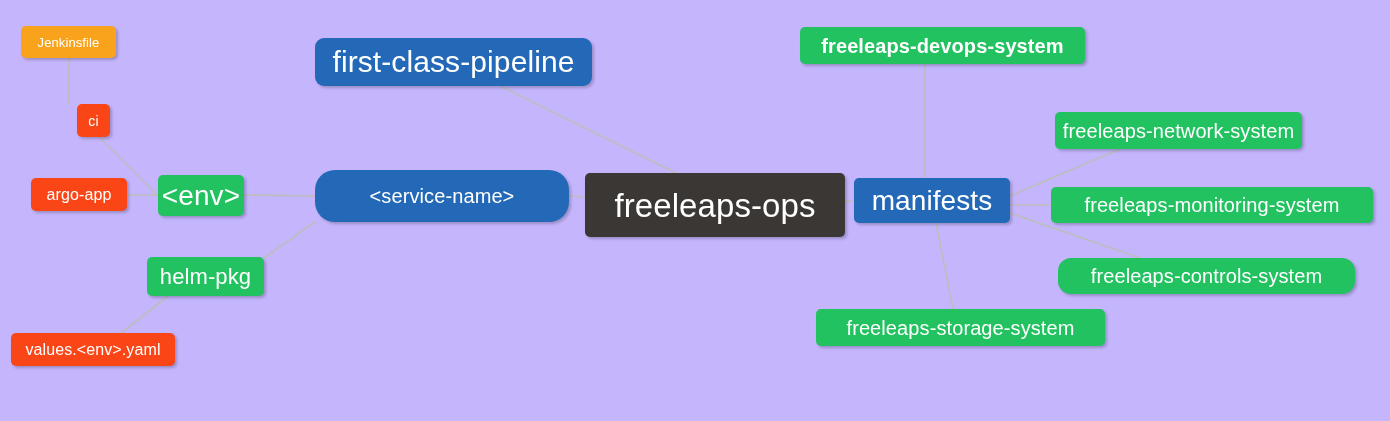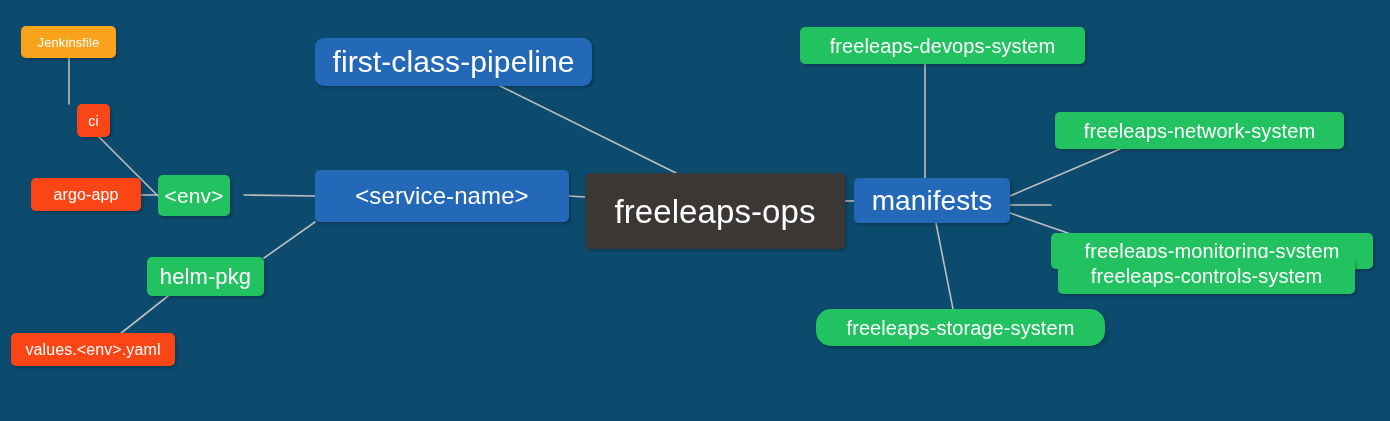--- a/index.html
+++ b/index.html
@@ -7,21 +7,21 @@
     padding: 0;
     background: #ffffff;
   }
   body {
     font-family: "Liberation Sans", sans-serif;
   }
   #canvas {
     position: relative;
     width: 1390px;
     height: 421px;
-    background: #0c4a6e;
+    background: #c4b5fd;
     overflow: hidden;
   }
   #edges {
     position: absolute;
     left: 0;
     top: 0;
     width: 1390px;
     height: 421px;
     pointer-events: none;
   }
@@ -63,53 +63,53 @@
       <line x1="1010" y1="213" x2="1140" y2="258" stroke="#bdbdbd" stroke-width="1.6" stroke-linecap="round"></line>
       <line x1="936" y1="223" x2="953" y2="309" stroke="#bdbdbd" stroke-width="1.6" stroke-linecap="round"></line>
     </svg>
   <div id="node-layer">
       <div class="node" style="left: 21px; top: 26px; width: 95px; height: 32px; background: rgb(249, 163, 28); font-size: 13px;">
         <span class="node-label">Jenkinsfile</span>
       </div>
       <div class="node" style="left: 53px; top: 104px; width: 33px; height: 33px; background: rgb(250, 70, 22); font-size: 14px; margin-left: 24px;">
         <span class="node-label">ci</span>
       </div>
-      <div class="node" style="left: 31px; top: 178px; width: 110px; height: 33px; background: rgb(250, 70, 22); font-size: 16px;">
+      <div class="node" style="left: 31px; top: 178px; width: 96px; height: 33px; background: rgb(250, 70, 22); font-size: 16px;">
         <span class="node-label">argo-app</span>
       </div>
-      <div class="node" style="left: 158px; top: 175px; width: 72px; height: 41px; background: rgb(34, 194, 97); font-size: 21px;">
+      <div class="node" style="left: 158px; top: 175px; width: 86px; height: 41px; background: rgb(34, 194, 97); font-size: 28px;">
         <span class="node-label">&lt;env&gt;</span>
       </div>
       <div class="node" style="left: 147px; top: 257px; width: 117px; height: 39px; background: rgb(34, 194, 97); font-size: 22px;">
         <span class="node-label">helm-pkg</span>
       </div>
       <div class="node" style="left: 11px; top: 333px; width: 164px; height: 33px; background: rgb(250, 70, 22); font-size: 16px;">
         <span class="node-label">values.&lt;env&gt;.yaml</span>
       </div>
       <div class="node" style="left: 315px; top: 38px; width: 277px; height: 48px; background: rgb(35, 105, 183); font-size: 30px; border-radius: 9px;">
         <span class="node-label">first-class-pipeline</span>
       </div>
-      <div class="node" style="left: 315px; top: 170px; width: 254px; height: 52px; background: rgb(35, 105, 183); font-size: 24px;">
+      <div class="node" style="left: 315px; top: 170px; width: 254px; height: 52px; background: rgb(35, 105, 183); font-size: 20px; border-radius: 20px;">
         <span class="node-label">&lt;service-name&gt;</span>
       </div>
-      <div class="node" style="left: 585px; top: 173px; width: 260px; height: 76px; background: rgb(59, 55, 53); font-size: 33px;">
+      <div class="node" style="left: 585px; top: 173px; width: 260px; height: 64px; background: rgb(59, 55, 53); font-size: 33px;">
         <span class="node-label">freeleaps-ops</span>
       </div>
       <div class="node" style="left: 854px; top: 178px; width: 156px; height: 45px; background: rgb(35, 105, 183); font-size: 28px;">
         <span class="node-label">manifests</span>
       </div>
-      <div class="node" style="left: 800px; top: 27px; width: 285px; height: 37px; background: rgb(34, 194, 97); font-size: 20px;">
+      <div class="node" style="left: 800px; top: 27px; width: 285px; height: 37px; background: rgb(34, 194, 97); font-size: 20px; font-weight: bold;">
         <span class="node-label">freeleaps-devops-system</span>
       </div>
-      <div class="node" style="left: 1055px; top: 112px; width: 289px; height: 37px; background: rgb(34, 194, 97); font-size: 20px;">
+      <div class="node" style="left: 1055px; top: 112px; width: 247px; height: 37px; background: rgb(34, 194, 97); font-size: 20px;">
         <span class="node-label">freeleaps-network-system</span>
       </div>
-      <div class="node" style="left: 1051px; top: 187px; width: 322px; height: 36px; background: rgb(34, 194, 97); font-size: 20px; margin-top: 46px;">
+      <div class="node" style="left: 1051px; top: 187px; width: 322px; height: 36px; background: rgb(34, 194, 97); font-size: 20px;">
         <span class="node-label">freeleaps-monitoring-system</span>
       </div>
-      <div class="node" style="left: 1058px; top: 258px; width: 297px; height: 36px; background: rgb(34, 194, 97); font-size: 20px;">
+      <div class="node" style="left: 1058px; top: 258px; width: 297px; height: 36px; background: rgb(34, 194, 97); font-size: 20px; border-radius: 13px;">
         <span class="node-label">freeleaps-controls-system</span>
       </div>
-      <div class="node" style="left: 816px; top: 309px; width: 289px; height: 37px; background: rgb(34, 194, 97); font-size: 20px; border-radius: 15px;">
+      <div class="node" style="left: 816px; top: 309px; width: 289px; height: 37px; background: rgb(34, 194, 97); font-size: 20px;">
         <span class="node-label">freeleaps-storage-system</span>
       </div>
     </div>
 </div>
 
 </body></html>

